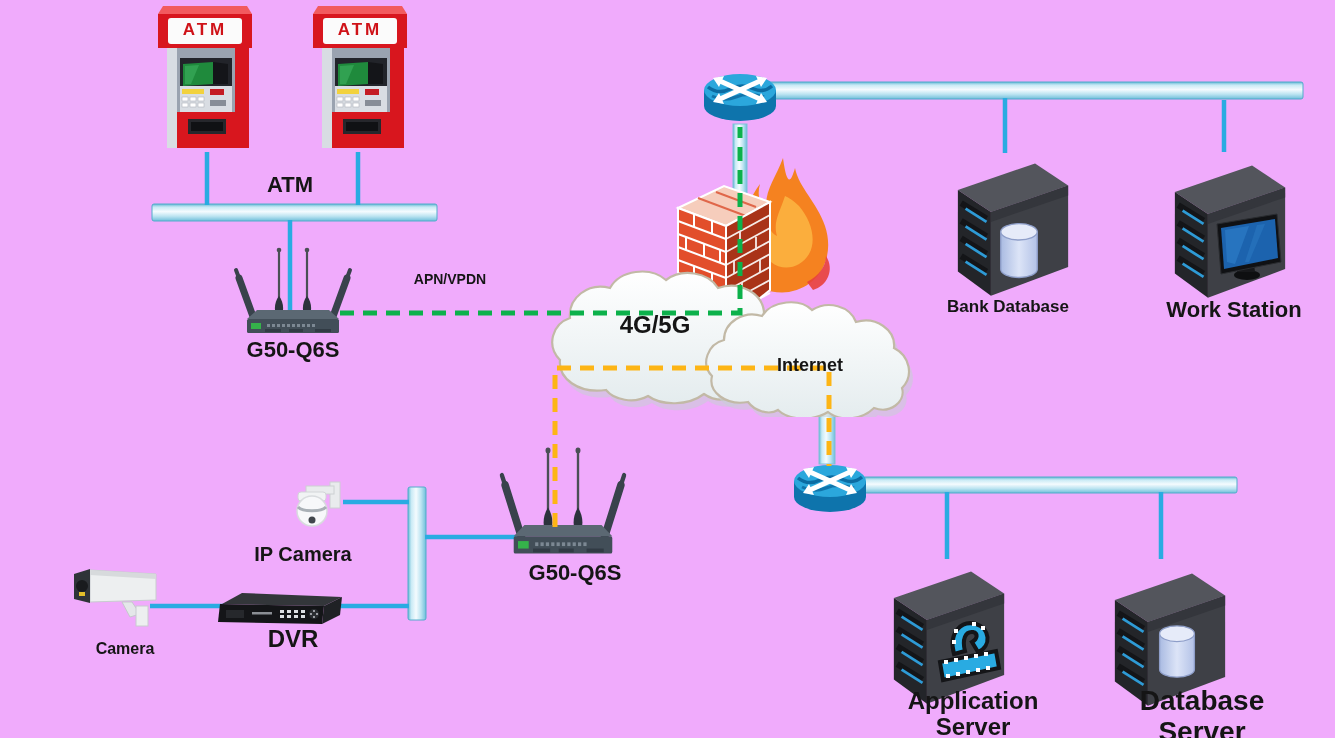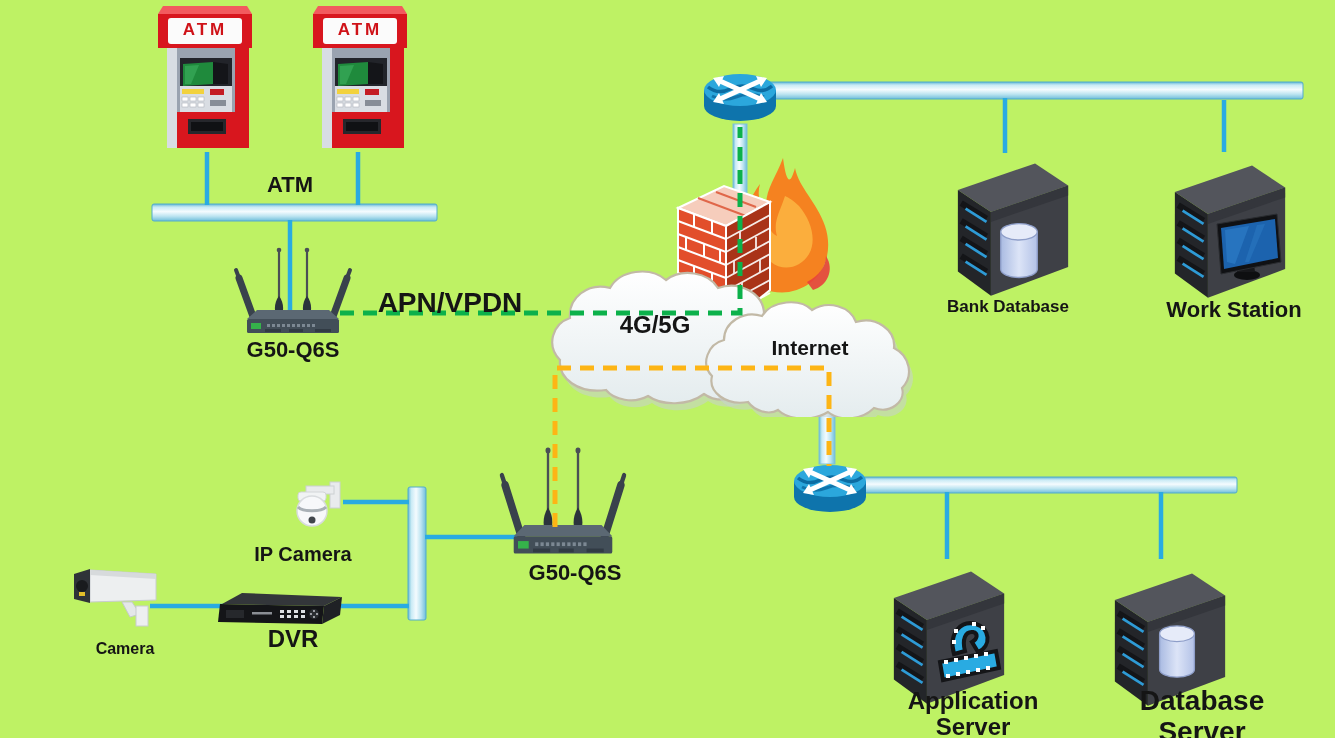--- a/index.html
+++ b/index.html
@@ -1,16 +1,16 @@
 <!DOCTYPE html>
 <html><head>
 <meta charset="utf-8">
 <style>
   html,body{margin:0;padding:0;background:#fff;}
-  #canvas{position:relative;width:1335px;height:738px;background:#bef264;overflow:hidden;
+  #canvas{position:relative;width:1335px;height:738px;background:#f0abfc;overflow:hidden;
           font-family:"Liberation Sans",sans-serif;}
   .layer{position:absolute;left:0;top:0;width:1335px;height:738px;pointer-events:none;}
   .icon{position:absolute;}
   .lbl{position:absolute;font-weight:bold;color:#151515;text-align:center;
        font-family:"Liberation Sans",sans-serif;line-height:1.1;}
   .sign-text{position:absolute;font-weight:bold;color:#cf1218;text-align:center;
        letter-spacing:3px;font-family:"Liberation Sans",sans-serif;}
 </style>
 </head>
 <body>
@@ -340,25 +340,25 @@
 
   <svg class="layer" viewBox="0 0 1335 738">
     <path d="M340 313 H740 V127" fill="none" stroke="#0CB14B" stroke-width="5" stroke-dasharray="14 9"></path>
     <path d="M555 527 V368 H829 V466" fill="none" stroke="#FDB515" stroke-width="5" stroke-dasharray="14 9"></path>
   </svg>
 
   <div class="sign-text" style="left:168px;top:18px;width:74px;font-size:17px;line-height:24px">ATM</div>
   <div class="sign-text" style="left:323px;top:18px;width:74px;font-size:17px;line-height:24px">ATM</div>
 
   <div class="lbl" style="left:235px;top:173px;width:110px;font-size:22px">ATM</div>
-  <div class="lbl" style="left:375px;top:288px;width:150px;font-size:28px">APN/VPDN</div>
+  <div class="lbl" style="left:375px;top:272px;width:150px;font-size:14px">APN/VPDN</div>
   <div class="lbl" style="left:228px;top:338px;width:130px;font-size:22px">G50-Q6S</div>
   <div class="lbl" style="left:510px;top:561px;width:130px;font-size:22px">G50-Q6S</div>
   <div class="lbl" style="left:585px;top:312px;width:140px;font-size:24px">4G/5G</div>
-  <div class="lbl" style="left:735px;top:336px;width:150px;font-size:21px">Internet</div>
+  <div class="lbl" style="left:735px;top:356px;width:150px;font-size:18px">Internet</div>
   <div class="lbl" style="left:913px;top:298px;width:190px;font-size:17px">Bank Database</div>
   <div class="lbl" style="left:1139px;top:298px;width:190px;font-size:22px">Work Station</div>
   <div class="lbl" style="left:868px;top:688px;width:210px;font-size:24px">Application Server</div>
   <div class="lbl" style="left:1097px;top:686px;width:210px;font-size:28px">Database Server</div>
   <div class="lbl" style="left:243px;top:543px;width:120px;font-size:20px">IP Camera</div>
   <div class="lbl" style="left:65px;top:640px;width:120px;font-size:16px">Camera</div>
   <div class="lbl" style="left:243px;top:626px;width:100px;font-size:24px">DVR</div>
 
 </div>
 

